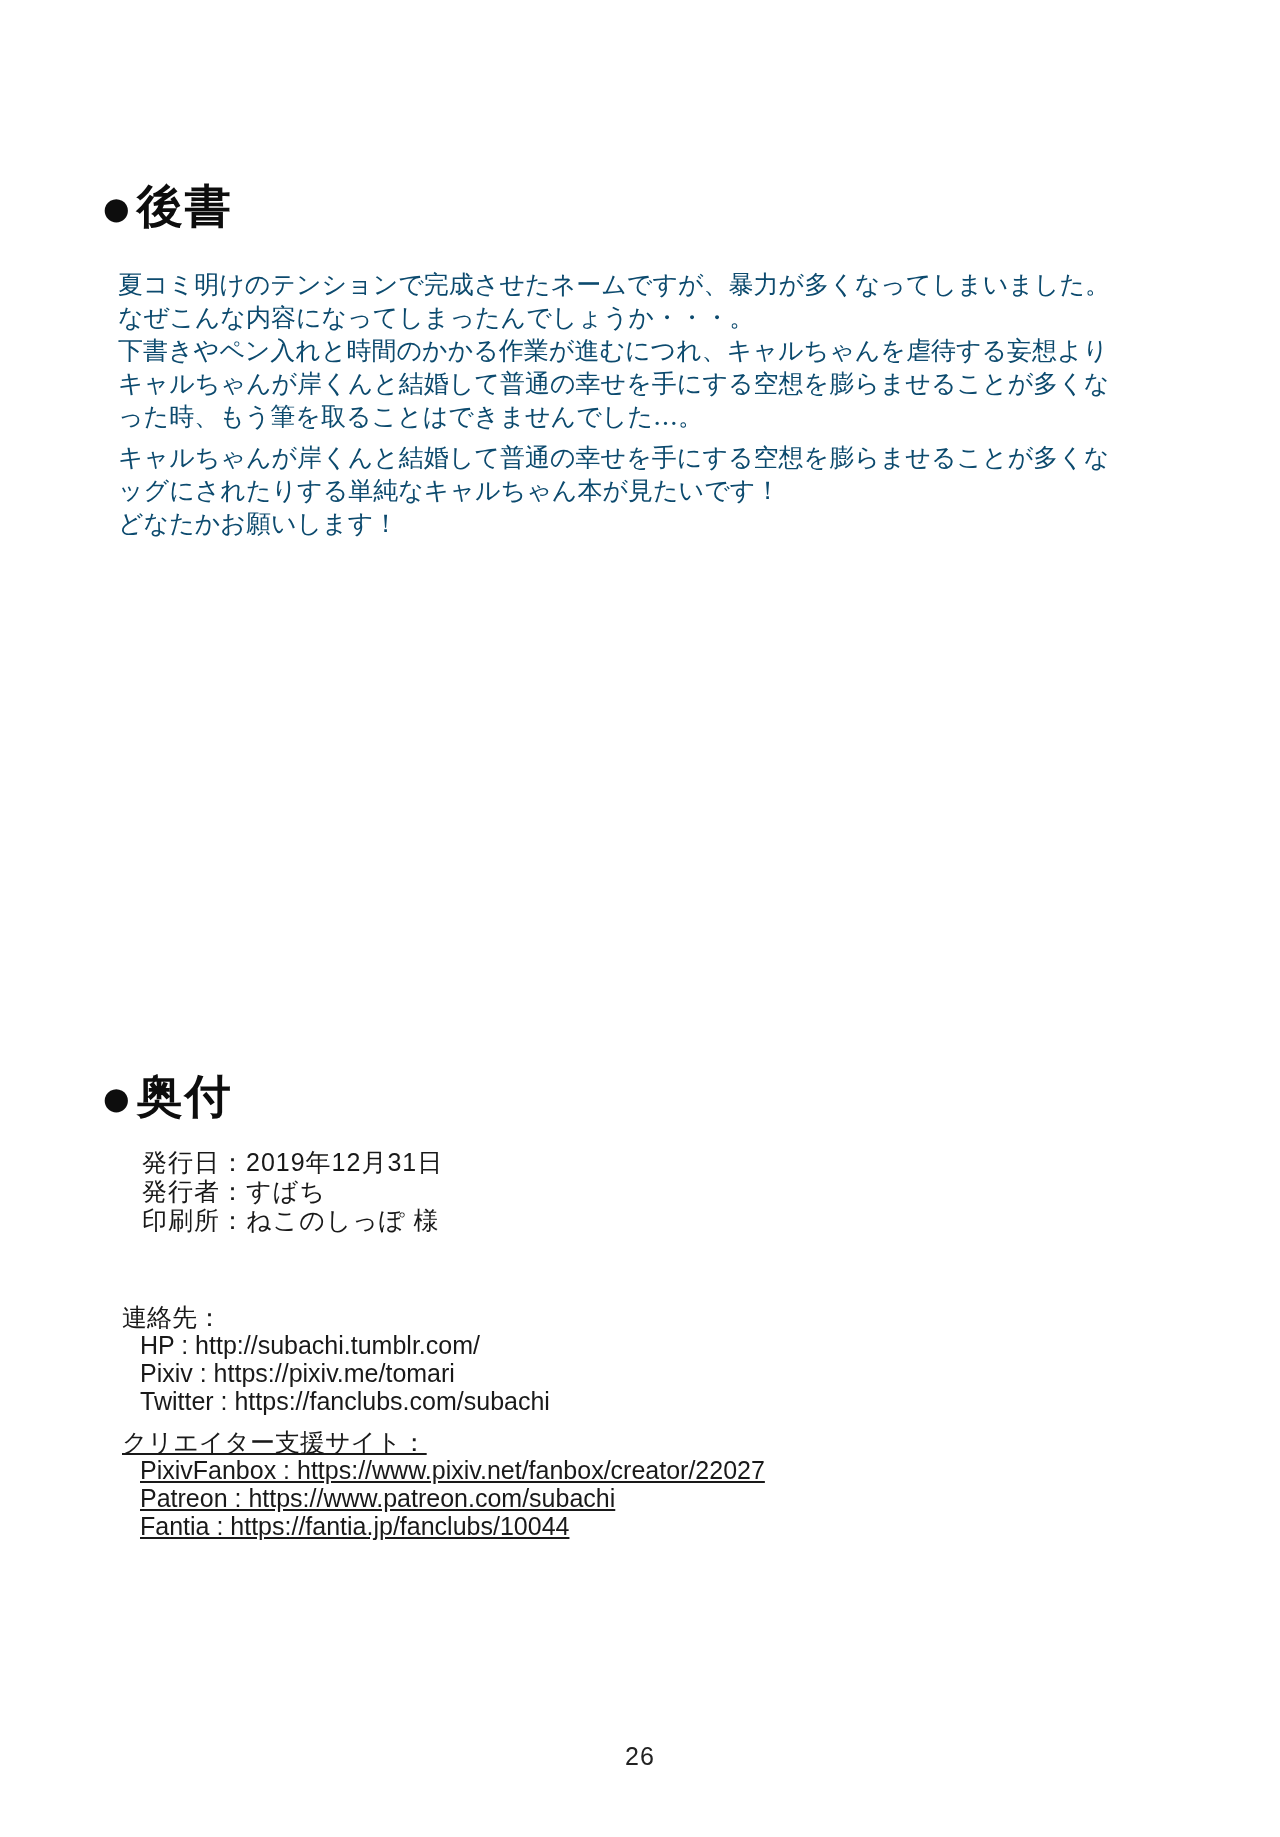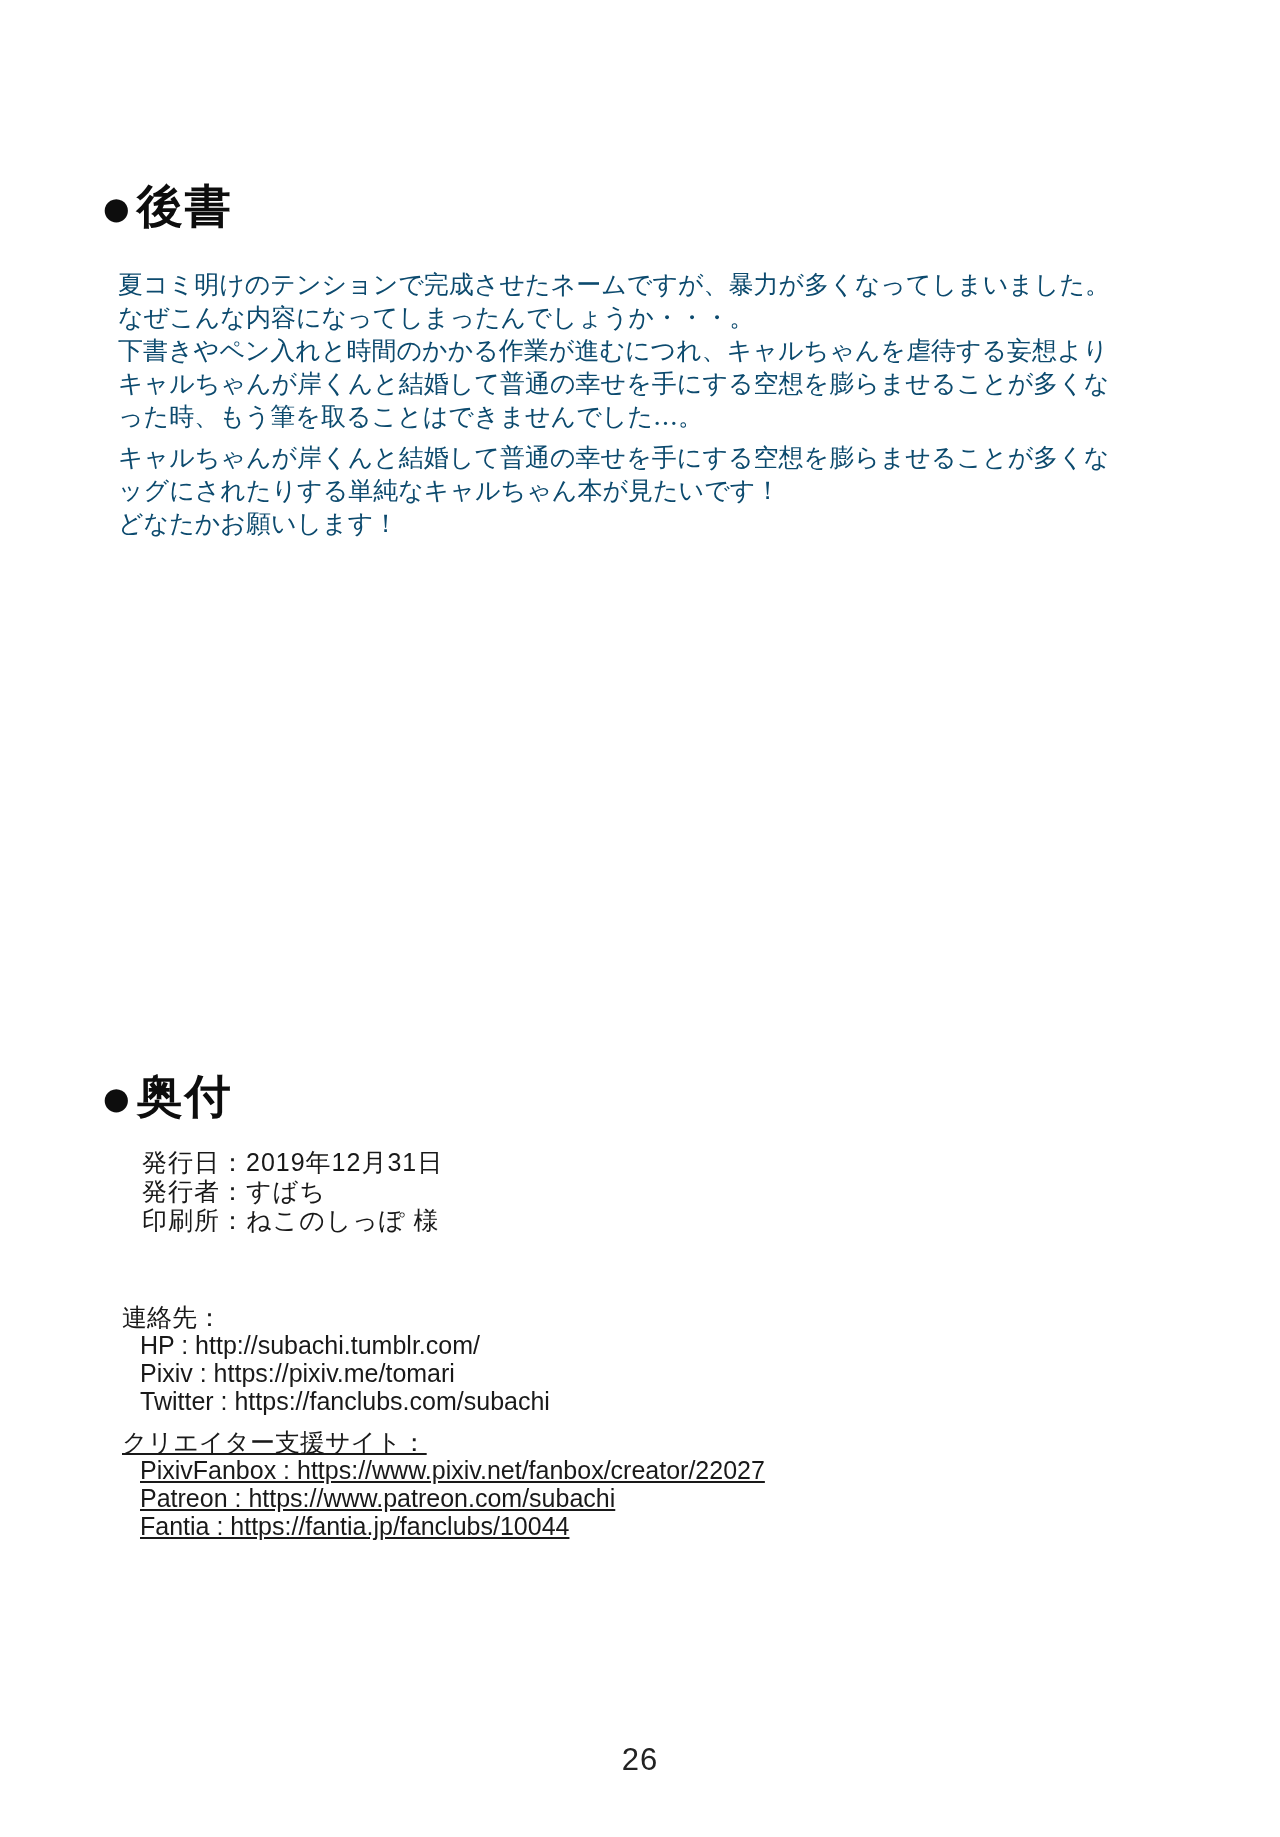--- a/index.html
+++ b/index.html
@@ -65,21 +65,21 @@
   .colo-block p { margin: 0; }
   .colo-block p.indent { padding-left: 18px; }
 
   .page-number {
     position: absolute;
     top: 1742px;
     left: 0;
     width: 1280px;
     text-align: center;
     font-family: "Liberation Sans", sans-serif;
-    font-size: 31px;
+    font-size: 25px;
     color: #222222;
     letter-spacing: 1px;
   }
 </style>
 </head>
 <body>
 
 <div class="page">
 
   <div class="section-heading afterword-heading">

